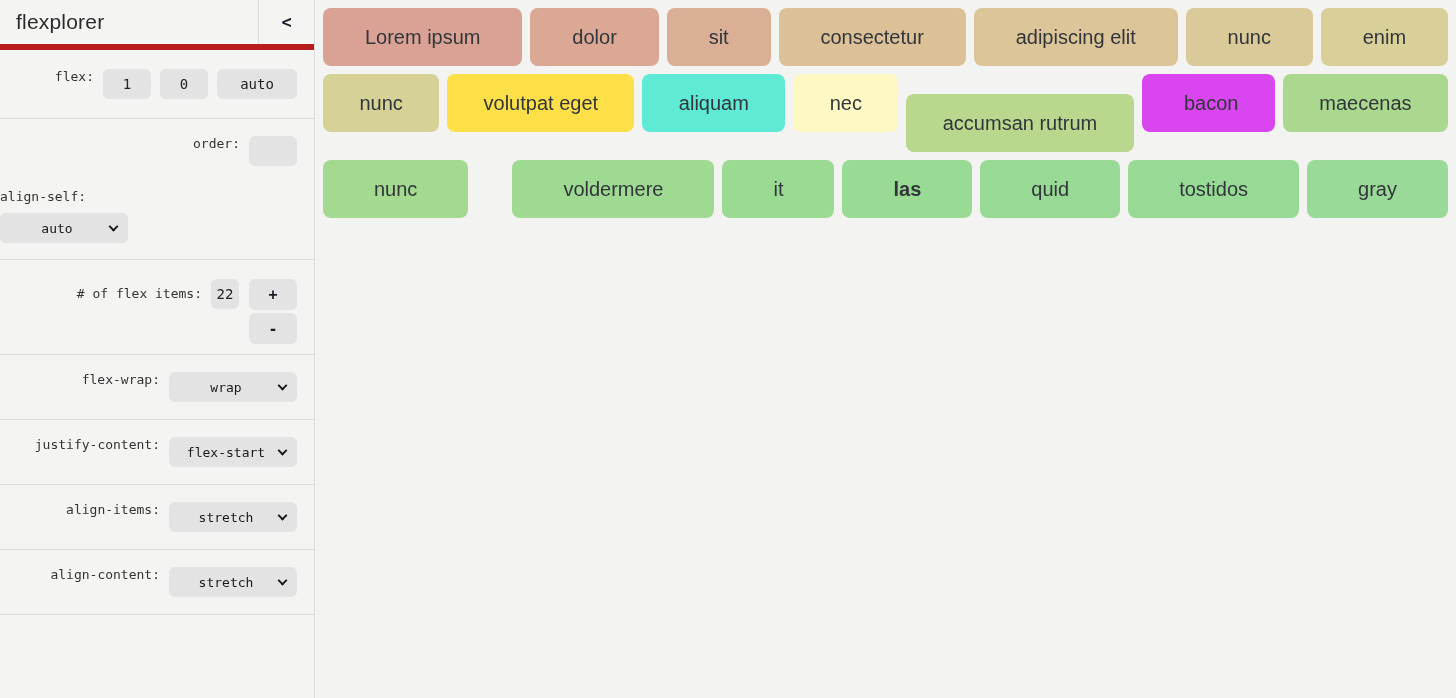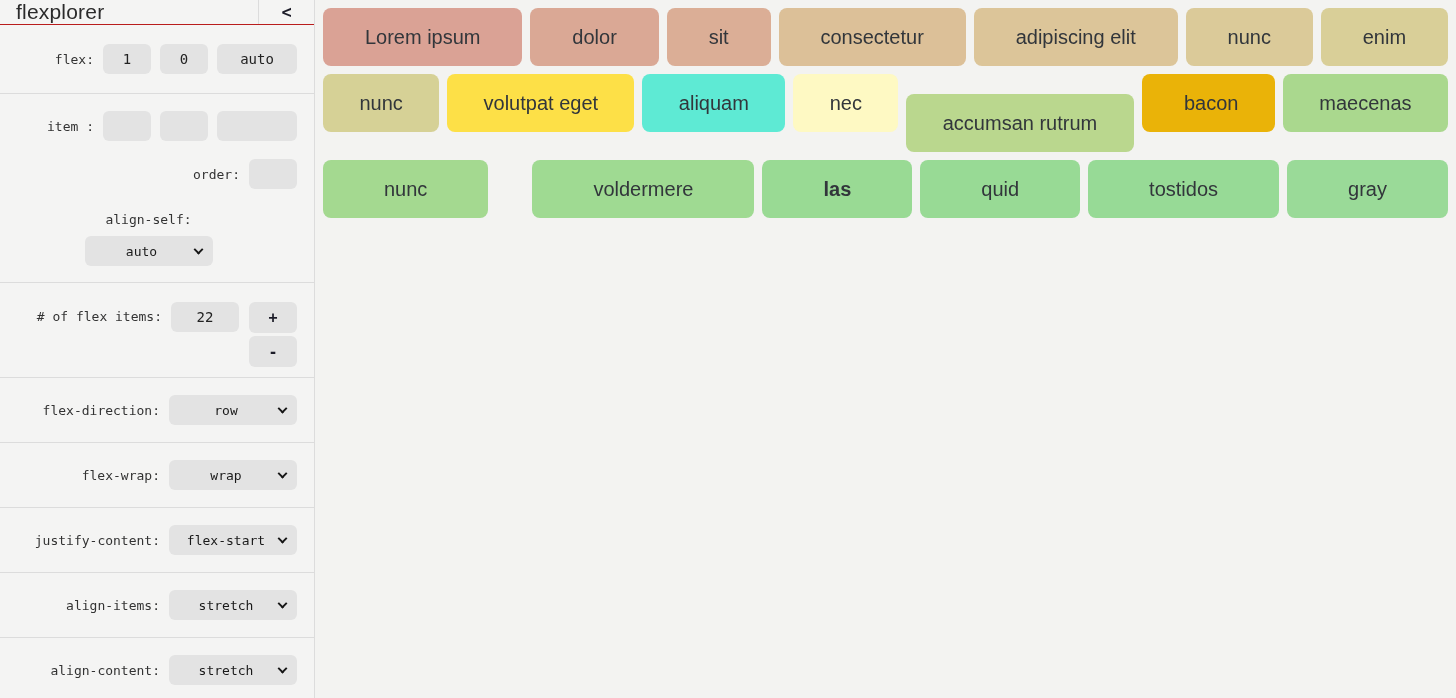--- a/index.html
+++ b/index.html
@@ -17,21 +17,21 @@
     height: 698px;
     background: #f4f4f3;
     border-right: 1px solid #dcdcdc;
     display: flex;
     flex-direction: column;
   }
   .sb-header {
     display: flex;
     align-items: stretch;
     height: 50px;
-    border-bottom: 1px solid #b91c1c;
+    border-bottom: 6px solid #b91c1c;
   }
   .sb-title {
     flex: 1;
     font-size: 21px;
     color: #2b2b2b;
     display: flex;
     align-items: center;
     padding-left: 16px;
     letter-spacing: 0.2px;
   }
@@ -48,21 +48,21 @@
     display: flex;
     align-items: center;
     justify-content: center;
   }
   .section {
     border-bottom: 1px solid #dcdcdc;
   }
   .crow {
     display: flex;
     justify-content: flex-end;
-    align-items: center;
+    align-items: flex-start;
     gap: 9px;
     padding-right: 17px;
   }
   .clabel {
     font-family: "DejaVu Sans Mono", monospace;
     font-size: 13px;
     color: #333;
     white-space: pre;
   }
   .tbox {
@@ -71,21 +71,21 @@
     border: none;
     border-radius: 6px;
     font-family: "DejaVu Sans Mono", monospace;
     font-size: 14px;
     color: #222;
     text-align: center;
     outline: none;
   }
   .w48 { width: 48px; }
   .w80 { width: 80px; }
-  .w46 { width: 68px; }
+  .w46 { width: 28px; }
   .selectbox {
     position: relative;
     width: 128px;
     height: 30px;
     background: #e3e3e3;
     border-radius: 6px;
     display: flex;
     align-items: center;
     justify-content: center;
     cursor: pointer;
@@ -172,26 +172,20 @@
     <div class="crow">
       <span class="clabel">flex:</span>
       <input class="tbox w48" value="1" style="">
       <input class="tbox w48" value="0" style="">
       <input class="tbox w80" value="auto" style="">
     </div>
   </div>
 
   <div class="section sec-item">
     <div class="crow">
-      <span class="clabel">item :</span>
-      <input class="tbox w48" value="" style="">
-      <input class="tbox w48" value="" style="">
-      <input class="tbox w80" value="" style="">
-    </div>
-    <div class="crow">
       <span class="clabel">order:</span>
       <input class="tbox w48" value="" style="">
     </div>
     <div class="crow align-self-row">
       <span class="clabel">align-self:</span>
       <div class="selectbox">
         <span class="val">auto</span>
         <span class="chev"></span>
       </div>
     </div>
@@ -201,29 +195,20 @@
     <div class="crow">
       <span class="clabel"># of flex items:</span>
       <input class="tbox w46" value="22" style="">
       <div class="stepper-col">
         <button class="stepbtn">+</button>
         <button class="stepbtn">-</button>
       </div>
     </div>
   </div>
 
-  <div class="section sec-select">
-    <div class="crow">
-      <span class="clabel">flex-direction:</span>
-      <div class="selectbox">
-        <span class="val">row</span>
-        <span class="chev"></span>
-      </div>
-    </div>
-  </div>
 
   <div class="section sec-select">
     <div class="crow">
       <span class="clabel">flex-wrap:</span>
       <div class="selectbox">
         <span class="val">wrap</span>
         <span class="chev"></span>
       </div>
     </div>
   </div>
@@ -269,24 +254,25 @@
       <div class="flex-item" style="background: rgb(220, 197, 153); color: rgb(50, 54, 59);">adipiscing elit</div>
       <div class="flex-item" style="background: rgb(219, 202, 153); color: rgb(50, 54, 59);">nunc</div>
       <div class="flex-item" style="background: rgb(217, 207, 152); color: rgb(50, 54, 59);">enim</div>
     </div>
     <div class="flex-row">
       <div class="flex-item" style="background: rgb(214, 209, 150); color: rgb(50, 54, 59);">nunc</div>
       <div class="flex-item" style="background: #fde047; color: rgb(50, 54, 59);">volutpat eget</div>
       <div class="flex-item" style="background: #5eead4; color: rgb(50, 54, 59);">aliquam</div>
       <div class="flex-item" style="background: #fef9c3; color: rgb(50, 54, 59);">nec</div>
       <div class="flex-item" style="background: rgb(186, 215, 142); color: rgb(50, 54, 59); margin-top: 24px;">accumsan rutrum</div>
-      <div class="flex-item" style="background: #eab308; color: rgb(50, 54, 59); padding-left: 26px;">bacon</div>
+      <div class="flex-item" style="background: #d946ef; color: rgb(50, 54, 59); padding-left: 26px;">bacon</div>
       <div class="flex-item" style="background: rgb(170, 216, 142); color: rgb(50, 54, 59);">maecenas</div>
     </div>
     <div class="flex-row">
       <div class="flex-item" style="background: rgb(164, 217, 144); color: rgb(50, 54, 59);">nunc</div>
       <div class="flex-item" style="background: rgb(159, 218, 146); color: rgb(50, 54, 59); margin-left: 40px;">voldermere</div>
+      <div class="flex-item" style="background: rgb(155, 218, 147); color: rgb(50, 54, 59);">it</div>
       <div class="flex-item" style="background: rgb(153, 218, 148); color: rgb(50, 54, 59); font-weight: bold;">las</div>
       <div class="flex-item" style="background: rgb(152, 218, 149); color: rgb(50, 54, 59);">quid</div>
       <div class="flex-item" style="background: rgb(151, 218, 150); color: rgb(50, 54, 59);">tostidos</div>
       <div class="flex-item" style="background: rgb(154, 218, 152); color: rgb(50, 54, 59);">gray</div>
     </div>
   </main>
 
 </body></html>

